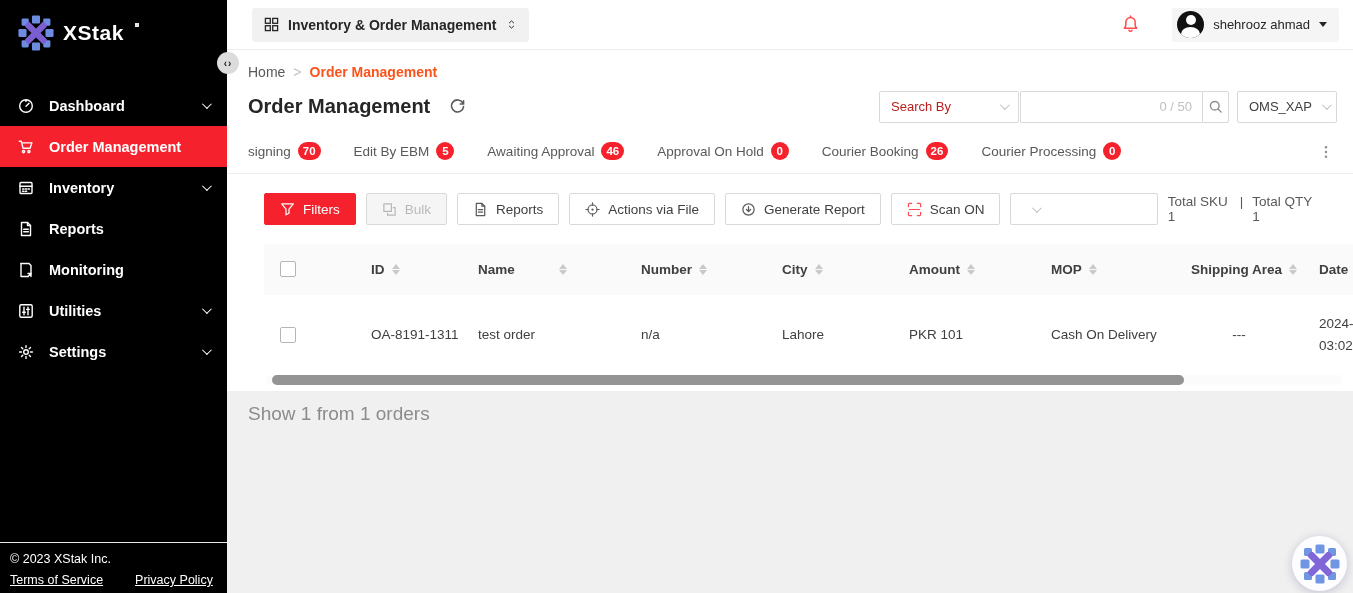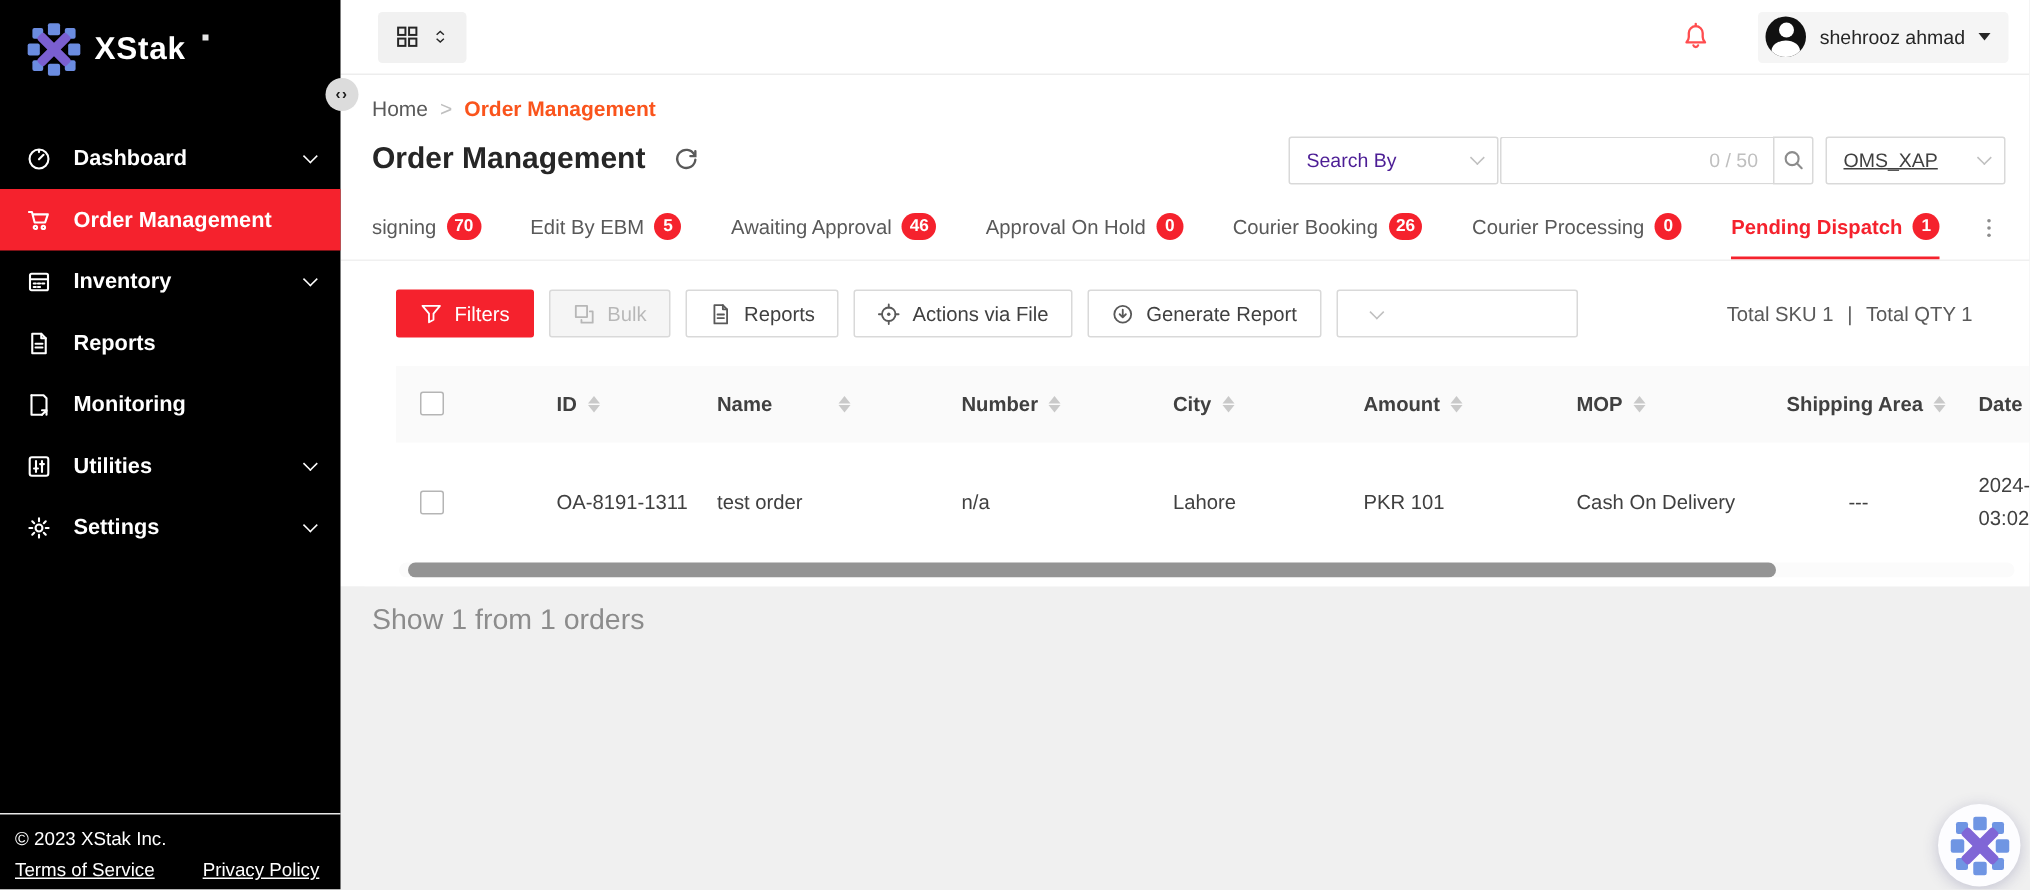--- a/index.html
+++ b/index.html
@@ -47,33 +47,33 @@
   .breadcrumb .bc-home { color:#595959; cursor:pointer; }
   .breadcrumb .bc-sep { color:#bfbfbf; }
   .breadcrumb .bc-current { color:#fa541c; font-weight:600; cursor:pointer; }
 
   .page-header { display:flex; align-items:center; padding:9px 16px 0 21px; height:44px; }
   .page-title { font-size:20px; font-weight:700; color:#262626; }
   .refresh-btn { margin-left:19px; cursor:pointer; display:flex; }
   .refresh-btn svg { width:17px; height:17px; stroke:#595959; fill:none; stroke-width:1.5; stroke-linecap:round; }
   .hdr-controls { display:flex; align-items:center; margin-left:auto; }
   .select { height:32px; border:1px solid #d9d9d9; border-radius:2px; background:#fff; display:flex; align-items:center; padding:0 11px; cursor:pointer; }
-  .select .sel-text { font-size:13px; color:#4c1d95; flex:1; }
+  .select .sel-text { font-size:13px; color:#b91c1c; flex:1; }
   .sel-chev { width:7px; height:7px; border-right:1.3px solid #bfbfbf; border-bottom:1.3px solid #bfbfbf; transform:rotate(45deg) translateY(-2px); margin-left:10px; flex:none; }
   .searchby { width:140px; }
   .search-group { display:flex; margin-left:1px; }
   .search-input-wrap { width:182px; height:32px; border:1px solid #d9d9d9; border-right:none; border-radius:2px 0 0 2px; display:flex; align-items:center; padding:0 10px; background:#fff; }
   .search-input-wrap input { border:none; outline:none; flex:1; width:100%; font-size:13px; font-family:inherit; }
   .search-counter { color:#bfbfbf; font-size:13px; white-space:nowrap; }
   .search-btn { width:27px; height:32px; border:1px solid #d9d9d9; border-radius:0 2px 2px 0; background:#fff; display:flex; align-items:center; justify-content:center; cursor:pointer; }
   .search-btn svg { width:15px; height:15px; stroke:#8c8c8c; fill:none; stroke-width:1.5; stroke-linecap:round; }
   .btn { height:32px; border:1px solid #d9d9d9; border-radius:2px; background:#fff; display:flex; align-items:center; gap:8px; padding:0 15px; font-size:13.5px; color:#404040; cursor:pointer; white-space:nowrap; }
   .btn svg { width:15px; height:15px; stroke:#595959; fill:none; stroke-width:1.3; stroke-linecap:round; stroke-linejoin:round; flex:none; }
   .view-bulk { margin-left:10px; }
-  .oms-select { width:120px; margin-left:8px;text-decoration:underline; }
+  .oms-select { width:100px; margin-left:8px; }
   .oms-select .sel-text { color:#404040; }
 
   .tabs-row { margin-top:10px; padding-left:21px; border-bottom:1px solid #f0f0f0; display:flex; align-items:flex-end; position:relative; height:40px; }
   .tabs-scroll { display:flex; gap:33px; overflow:hidden; width:1063px; white-space:nowrap; position:relative; }
   .tab { display:flex; align-items:center; gap:7px; padding-bottom:13px; font-size:13.5px; color:#595959; cursor:pointer; flex:none; }
   .tab .badge { background:#f5222d; color:#fff; font-size:11.5px; height:18px; min-width:18px; border-radius:9px; padding:0 5px; display:flex; align-items:center; justify-content:center; font-weight:600; }
   .tab.active { color:#f5222d; font-weight:600; position:relative; }
   .tab.active::after { content:""; position:absolute; left:0; right:0; bottom:0; height:2px; background:#f5222d; }
   .tabs-fade { position:absolute; right:30px; top:0; bottom:1px; width:28px; background:linear-gradient(to right, rgba(255,255,255,0), #fff); pointer-events:none; }
   .more-tabs { width:30px; display:flex; align-items:center; justify-content:center; padding-bottom:14px; cursor:pointer; }
@@ -215,20 +215,21 @@
 <div class="main">
 
   <div class="topbar">
     <div class="app-switcher">
       <svg viewBox="0 0 16 16">
           <rect x="1.5" y="1.5" width="5.2" height="5.2"></rect>
           <rect x="9.3" y="1.5" width="5.2" height="5.2"></rect>
           <rect x="1.5" y="9.3" width="5.2" height="5.2"></rect>
           <rect x="9.3" y="9.3" width="5.2" height="5.2"></rect>
         </svg>
+      <span class="as-label">Inventory &amp; Order Management</span>
       <svg viewBox="0 0 16 16" style="width:11px;height:13px;">
           <path d="M4.5 6L8 2.8 11.5 6M4.5 10L8 13.2 11.5 10"></path>
         </svg>
     </div>
     <div class="spacer"></div>
     <div class="bell">
       <svg viewBox="0 0 16 16">
           <path d="M13.2 12H2.8c.9-.9 1.3-1.7 1.3-3V6.8A3.9 3.9 0 0 1 8 2.9a3.9 3.9 0 0 1 3.9 3.9V9c0 1.3.4 2.1 1.3 3z"></path>
           <path d="M6.7 13.7a1.4 1.4 0 0 0 2.6 0"></path>
           <path d="M8 2.9V1.6"></path>
@@ -302,24 +303,20 @@
             <span class="badge">0</span>
           </div>
         <div class="tab">
             <span>Courier Booking</span>
             <span class="badge">26</span>
           </div>
         <div class="tab">
             <span>Courier Processing</span>
             <span class="badge">0</span>
           </div>
-        <div class="tab active">
-            <span>Pending Dispatch</span>
-            <span class="badge">1</span>
-          </div>
 
       </div>
       <div class="tabs-fade"></div>
       <div class="more-tabs">
         <svg viewBox="0 0 14 14">
             <circle cx="7" cy="2.2" r="1.2"></circle>
             <circle cx="7" cy="7" r="1.2"></circle>
             <circle cx="7" cy="11.8" r="1.2"></circle>
           </svg>
       </div>
@@ -355,20 +352,26 @@
               <circle cx="8" cy="8" r="1.2" fill="#595959" stroke="none"></circle>
             </svg>
           <span>Actions via File</span>
         </div>
         <div class="btn">
           <svg viewBox="0 0 16 16">
               <circle cx="8" cy="8" r="6"></circle>
               <path d="M8 4.8v5.2M5.8 8l2.2 2.2L10.2 8"></path>
             </svg>
           <span>Generate Report</span>
+        </div>
+        <div class="btn scan-btn">
+          <svg viewBox="0 0 16 16">
+              <path d="M1.5 5V2.7a1.2 1.2 0 0 1 1.2-1.2H5M11 1.5h2.3a1.2 1.2 0 0 1 1.2 1.2V5M14.5 11v2.3a1.2 1.2 0 0 1-1.2 1.2H11M5 14.5H2.7a1.2 1.2 0 0 1-1.2-1.2V11M2.5 8h11"></path>
+            </svg>
+          <span>Scan ON</span>
         </div>
         <div class="select autodispatch">
           <span class="sel-chev"></span>
         </div>
         <div class="totals">
           <span>Total SKU 1</span>
           <span>|</span>
           <span>Total QTY 1</span>
         </div>
       </div>

